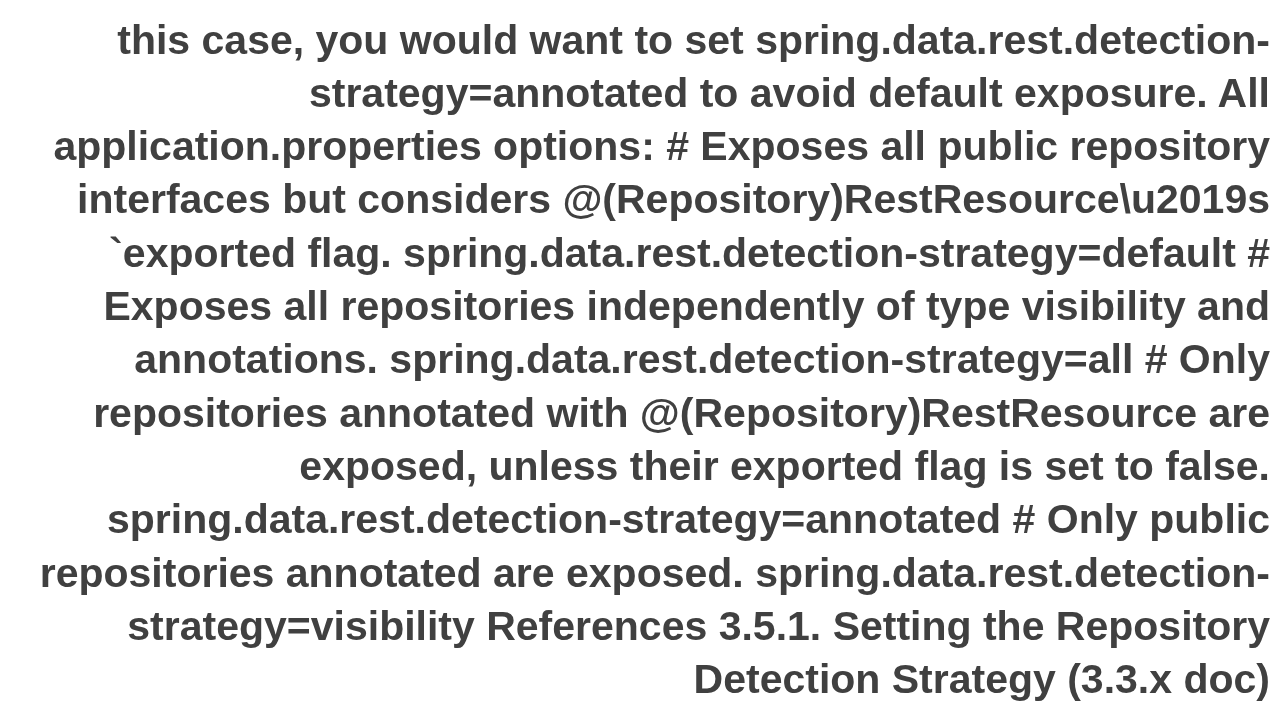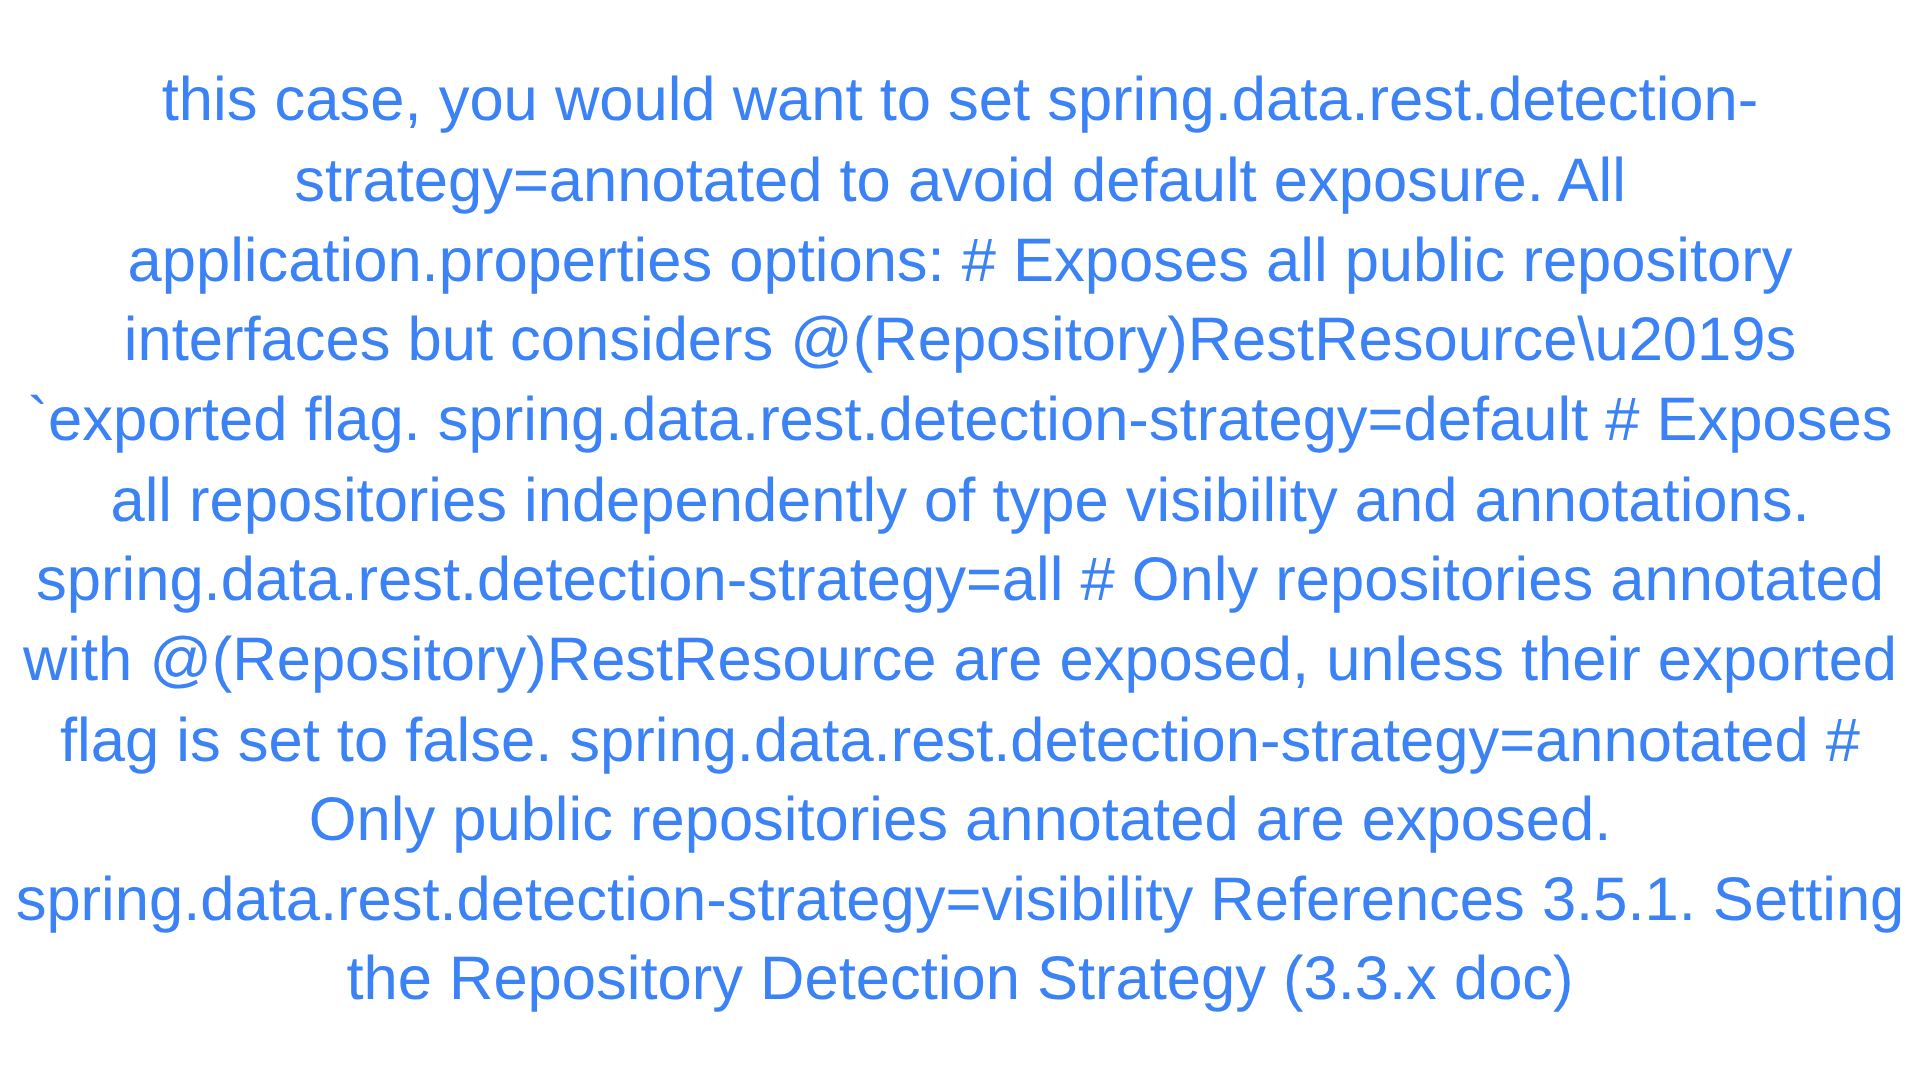--- a/index.html
+++ b/index.html
@@ -8,23 +8,23 @@
       height: 720px;
       background: #ffffff;
       display: flex;
       align-items: center;
       justify-content: center;
       font-family: Arial, Helvetica, sans-serif;
       overflow: hidden;
     }
     .content {
       width: 1260px;
-      text-align: center;
+      text-align: right;
       font-size: 41px;
       line-height: 1.3;
-      color: #3b82f6;
-      font-weight: 400;
+      color: #404040;
+      font-weight: 700;
     }
   </style>
 </head>
 <body>
 
 <div class="content">this case, you would want to set spring.data.rest.detection-strategy=annotated to avoid default exposure. All application.properties options: # Exposes all public repository interfaces but considers @(Repository)RestResource\u2019s `exported flag. spring.data.rest.detection-strategy=default  # Exposes all repositories independently of type visibility and annotations. spring.data.rest.detection-strategy=all  # Only repositories annotated with @(Repository)RestResource are exposed, unless their exported flag is set to false. spring.data.rest.detection-strategy=annotated  # Only public repositories annotated are exposed. spring.data.rest.detection-strategy=visibility  References 3.5.1. Setting the Repository Detection Strategy (3.3.x doc)</div>
 
 </body></html>

